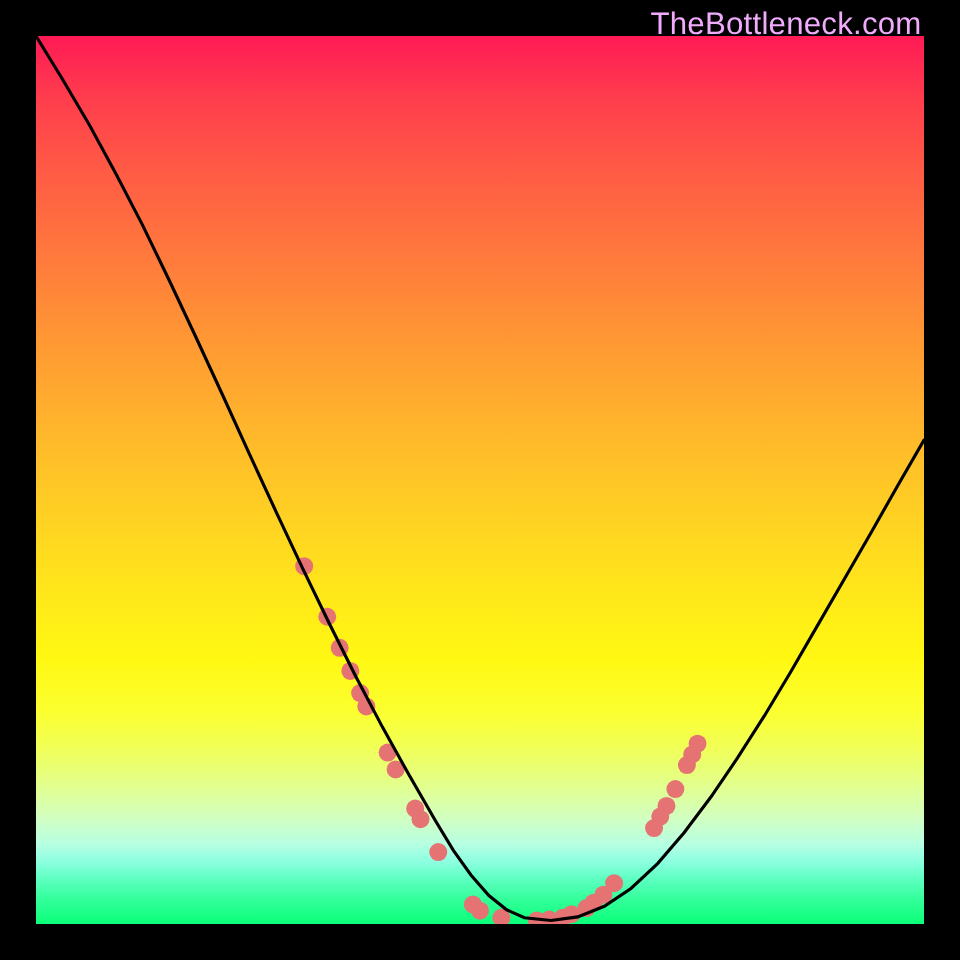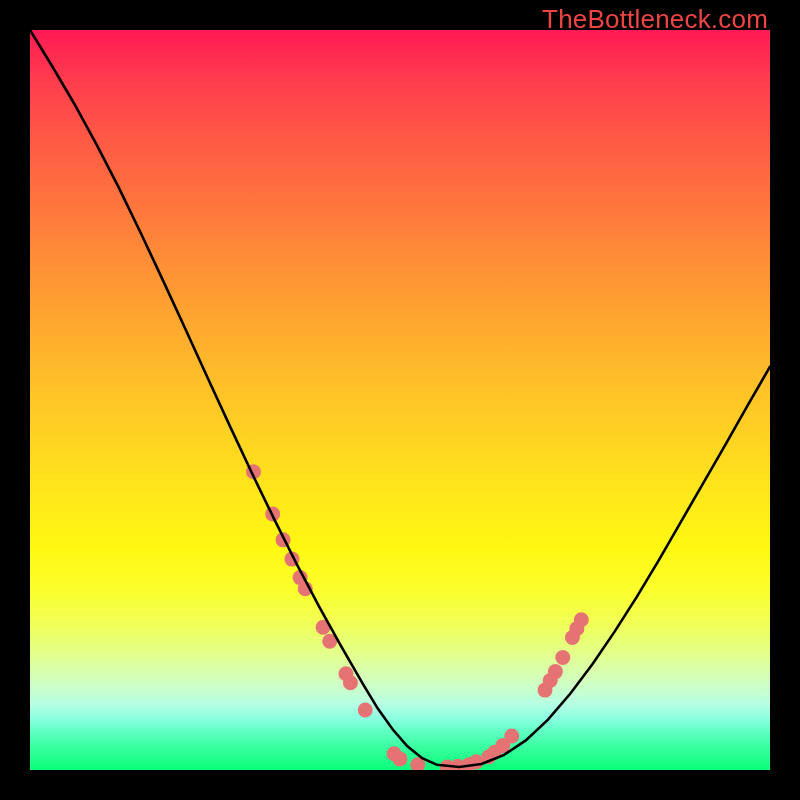--- a/index.html
+++ b/index.html
@@ -50,21 +50,21 @@
     position: absolute;
     left: 0;
     top: 0;
     width: 740px;
     height: 740px;
   }
   .watermark {
     position: absolute;
     top: 4px;
     right: 32px;
-    color: #ef4444;
+    color: #f0abfc;
     font-size: 26px;
     font-weight: 400;
     letter-spacing: 0.2px;
     user-select: none;
   }
 </style>
 </head>
 <body>
 
 <div class="frame">

